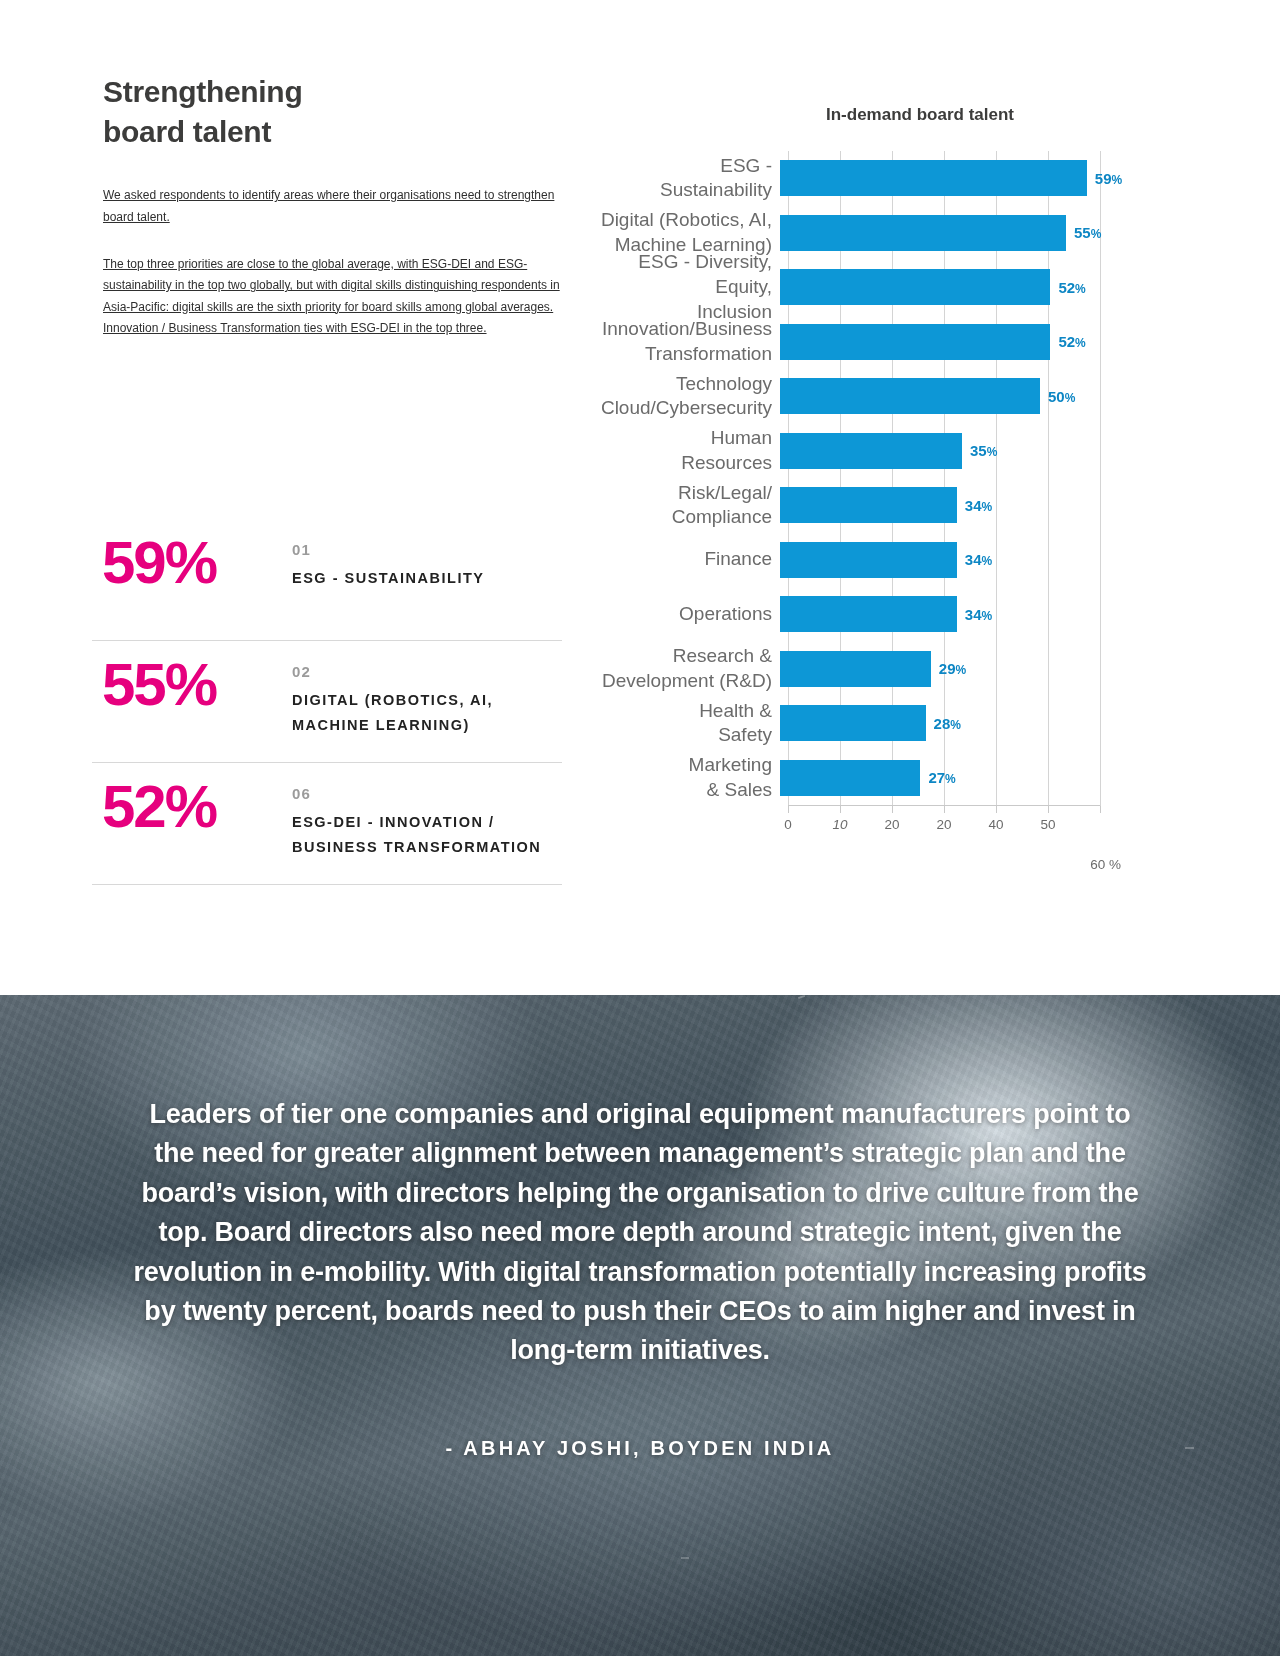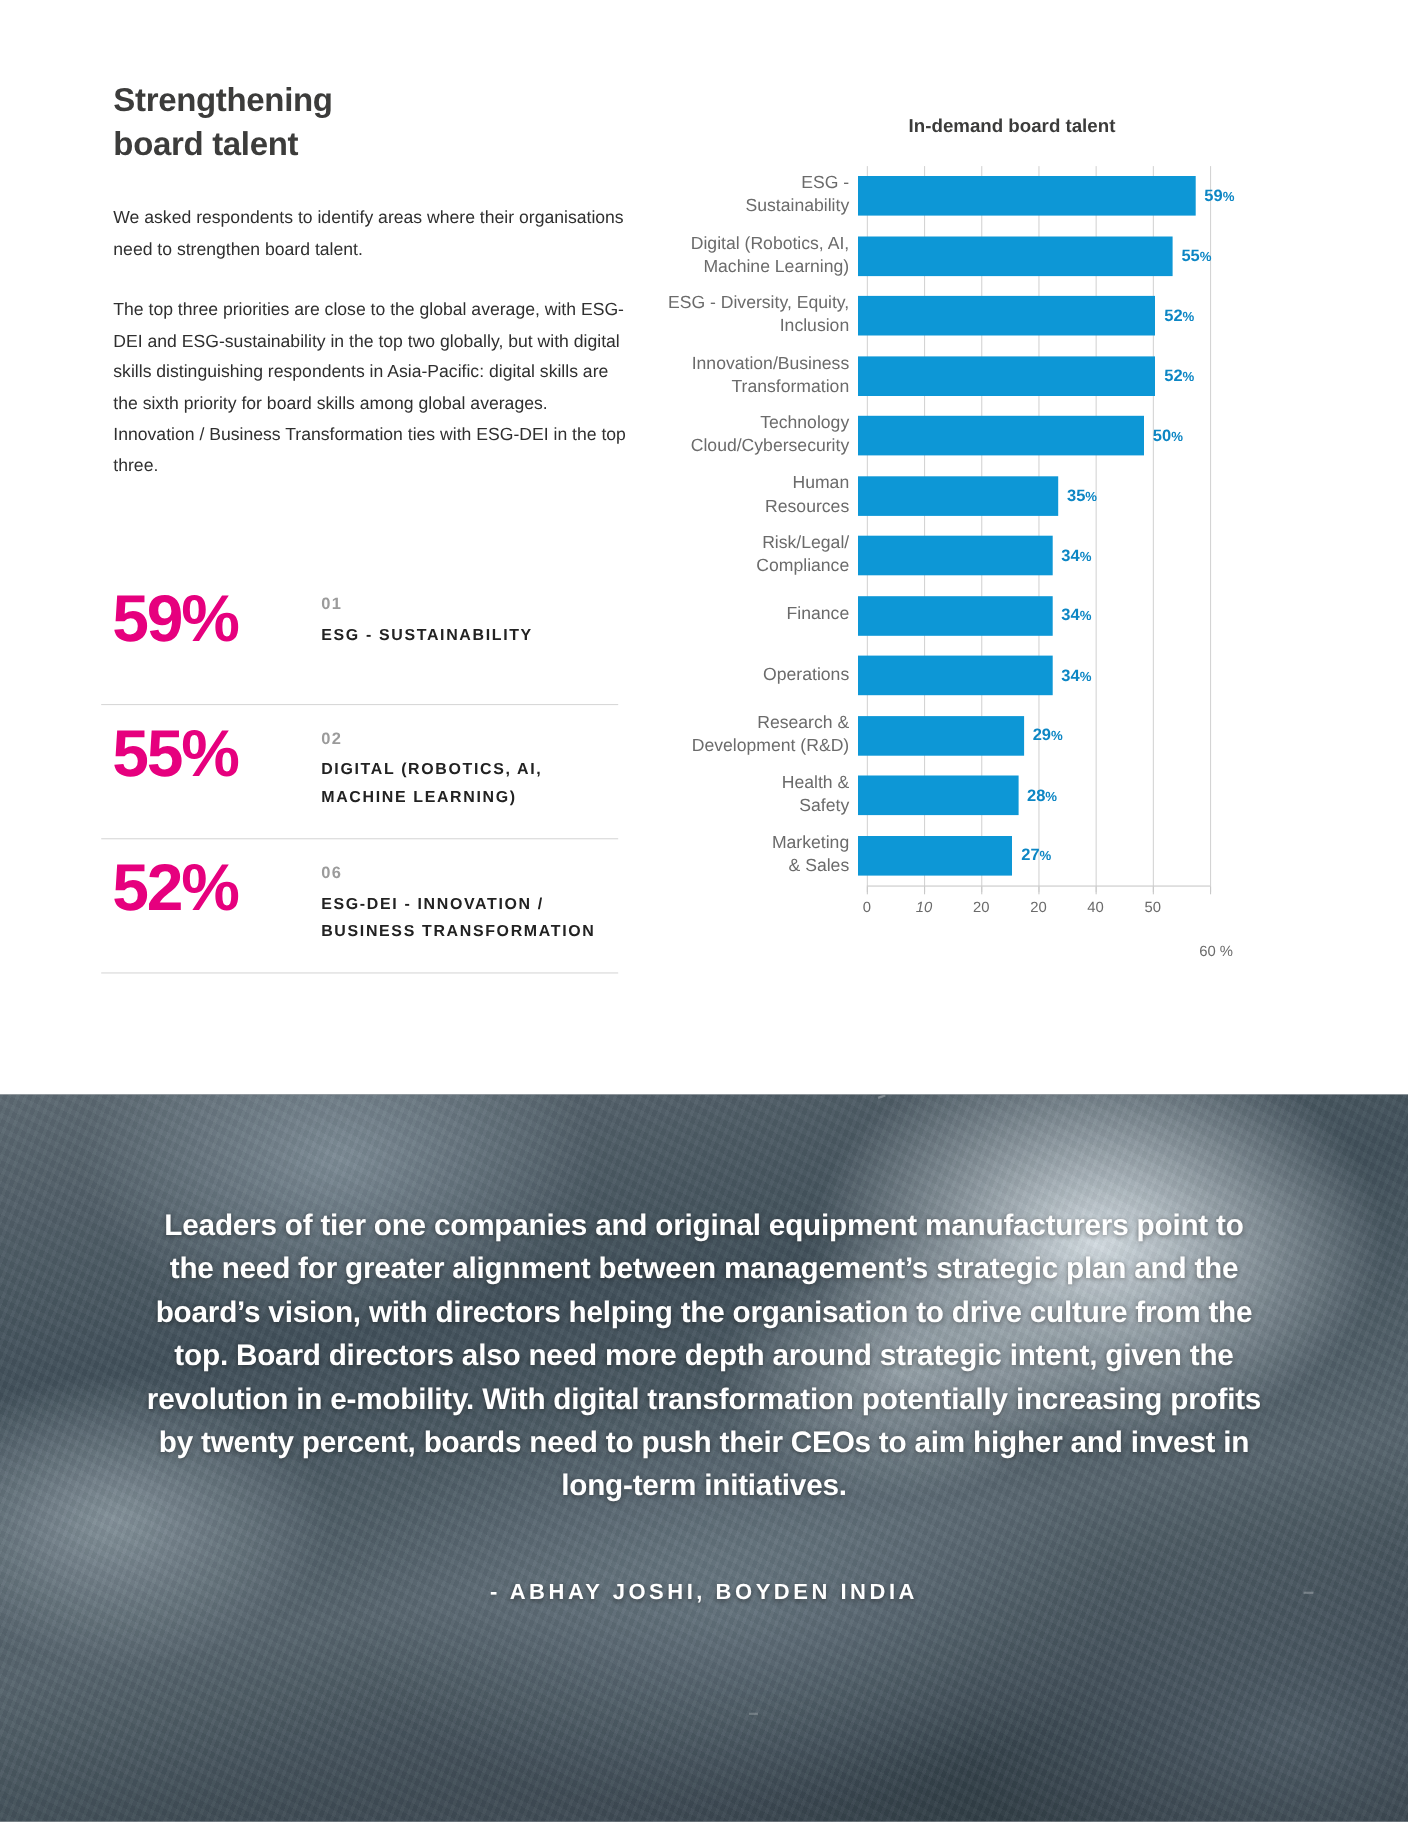--- a/index.html
+++ b/index.html
@@ -28,24 +28,25 @@
     width: 470px;
   }
   .headline {
     font-size: 30px;
     font-weight: bold;
     color: #3c3c3b;
     line-height: 1.32;
     letter-spacing: -0.3px;
   }
   .body-para {
-    font-size: 16px;
+    font-size: 12px;
     color: #2f2f2f;
     line-height: 1.78;
     margin-top: 34px;
+    text-decoration: underline;
   }
   .body-para.second { margin-top: 26px; }
 
   
   .stats { position: absolute; left: 92px; top: 519px; width: 470px; }
   .stat-row {
     display: flex;
     align-items: flex-start;
     border-bottom: 1px solid #d8d8d8;
     min-height: 122px;
@@ -117,21 +118,21 @@
     position: relative;
     display: flex;
     align-items: center;
     height: 54.5px;
   }
   .cat-label {
     width: 180px;
     flex: 0 0 180px;
     text-align: right;
     padding-right: 8px;
-    font-size: 16px;
+    font-size: 19px;
     color: #6b6b6b;
     line-height: 1.3;
     z-index: 2;
   }
   .bar-wrap {
     position: relative;
     flex: 1;
     height: 100%;
     display: flex;
     align-items: center;

